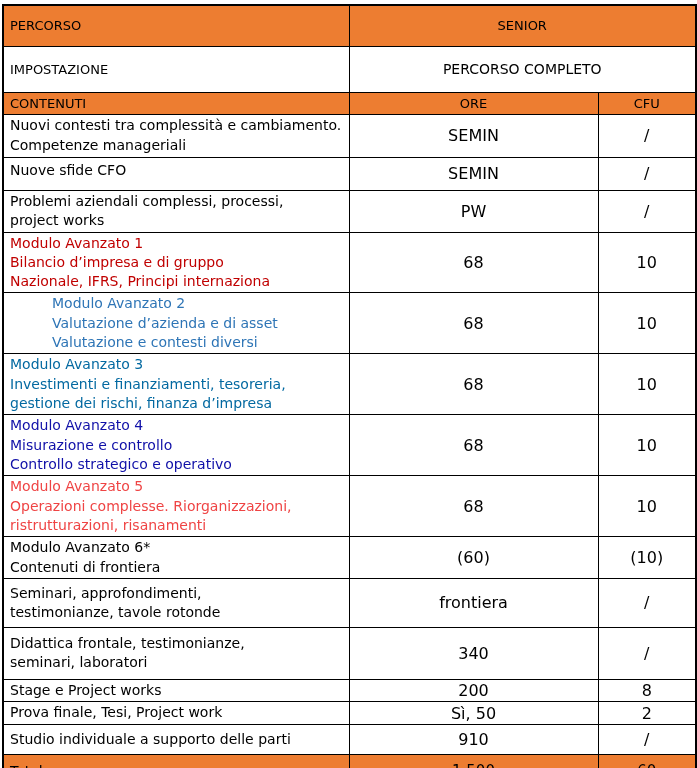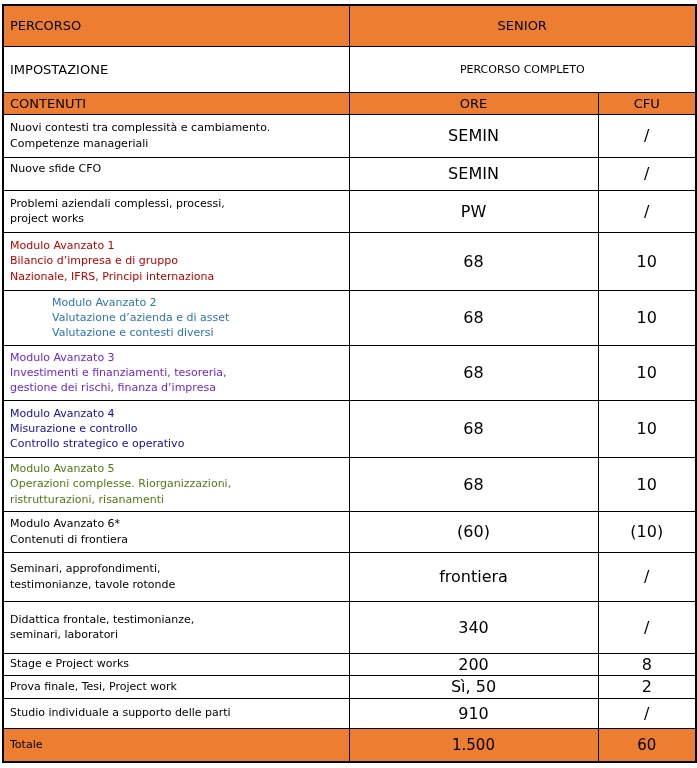--- a/index.html
+++ b/index.html
@@ -11,21 +11,21 @@
   table.course{
     border-collapse:collapse;
     table-layout:fixed;
     margin:4px 0 0 2px;
     width:693px;
     border:2px solid #000;
   }
   td{
     border:1px solid #000;
     padding:1px 6px;
-    font-size:11px;
+    font-size:14px;
     vertical-align:middle;
     overflow:hidden;
   }
   .b{font-weight:normal;}
   .content{
     text-align:left;
     white-space:pre-line;
     line-height:1.38;
   }
   .top{vertical-align:top;padding-top:3px;}
@@ -90,35 +90,35 @@
     <td class="val">10</td>
   </tr>
   <tr style="height:55px">
     <td class="content b" style="color: rgb(46, 117, 182); padding-left: 48px;">Modulo Avanzato 2
 Valutazione d’azienda e di asset
 Valutazione e contesti diversi</td>
     <td class="val">68</td>
     <td class="val">10</td>
   </tr>
   <tr style="height:55px">
-    <td class="content b" style="color: #6d28d9; margin-top: 40px;">Modulo Avanzato 3
+    <td class="content b" style="color: #0369a1; margin-top: 40px;">Modulo Avanzato 3
 Investimenti e finanziamenti, tesoreria,
 gestione dei rischi, finanza d’impresa</td>
     <td class="val">68</td>
     <td class="val">10</td>
   </tr>
   <tr style="height:57px">
     <td class="content b" style="color: rgb(16, 16, 168);">Modulo Avanzato 4
 Misurazione e controllo
 Controllo strategico e operativo</td>
     <td class="val">68</td>
     <td class="val">10</td>
   </tr>
   <tr style="height:54px">
-    <td class="content b" style="color: #4d7c0f;">Modulo Avanzato 5
+    <td class="content b" style="color: #ef4444;">Modulo Avanzato 5
 Operazioni complesse. Riorganizzazioni,
 ristrutturazioni, risanamenti</td>
     <td class="val">68</td>
     <td class="val">10</td>
   </tr>
   <tr style="height:41px">
     <td class="content b" style="color: #000000;">Modulo Avanzato 6*
 Contenuti di frontiera</td>
     <td class="val">(60)</td>
     <td class="val">(10)</td>

